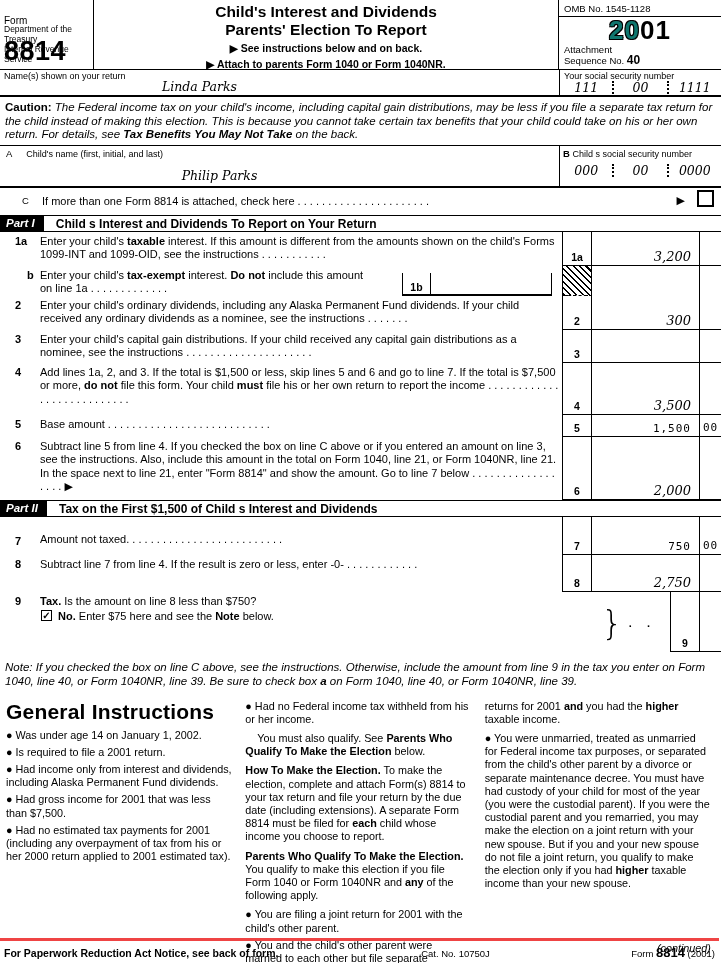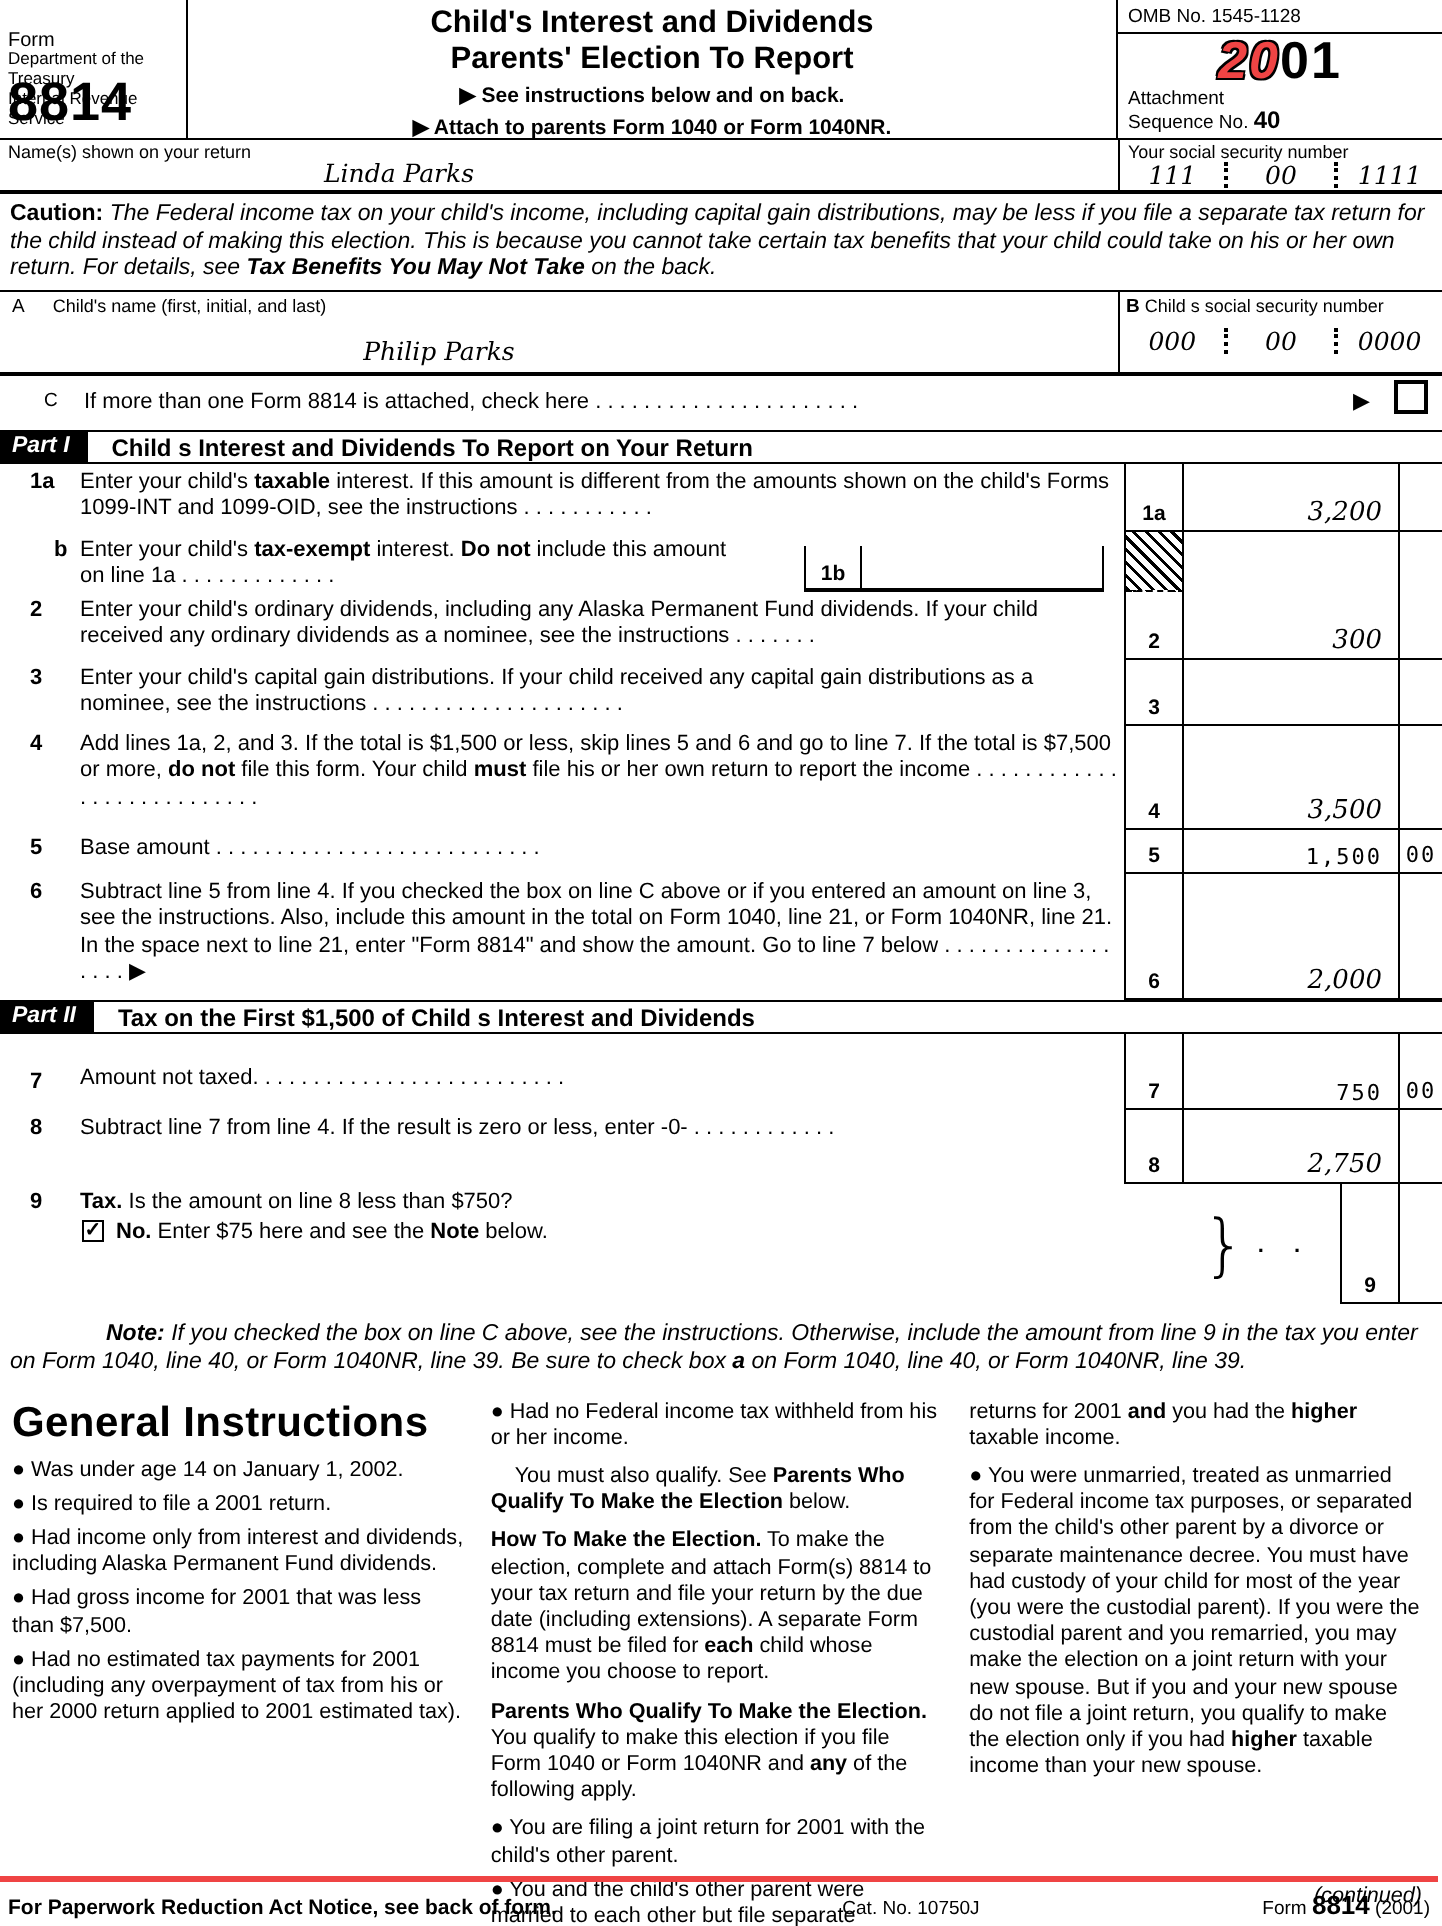--- a/index.html
+++ b/index.html
@@ -19,21 +19,21 @@
   .hdr-left { width: 94px; border-right: 1px solid #000; padding: 15px 4px; position: relative; }
   .form-word { font-size: 10px; vertical-align: 8px; }
   .form-num { font-size: 27px; font-weight: bold; letter-spacing: .5px; }
   .agency { position: absolute; bottom: 5px; left: 4px; font-size: 8.5px; line-height: 10px; }
   .hdr-center { flex: 1; border-right: 1px solid #000; text-align: center; padding-top: 3px; }
   .title { font-size: 15.5px; font-weight: bold; line-height: 18px; }
   .subs { font-size: 10.5px; font-weight: bold; line-height: 13px; margin-top: 3px; }
   .hdr-right { width: 162px; font-size: 9.5px; }
   .omb { padding: 3px 5px 2px; border-bottom: 1px solid #000; }
   .year { text-align: center; font-size: 26px; font-weight: bold; line-height: 27px; letter-spacing: 1px; }
-  .y-out { color: #ef4444; text-shadow: -1px -1px 0 #000, 1px -1px 0 #000, -1px 1px 0 #000, 1px 1px 0 #000; font-style: italic; }
+  .y-out { color: #0f766e; text-shadow: -1px -1px 0 #000, 1px -1px 0 #000, -1px 1px 0 #000, 1px 1px 0 #000; }
   .attach { padding: 0 5px; line-height: 11px; }
   .attach b { font-size: 12px; }
 
   
   .name-row { display: flex; height: 27px; border-bottom: 2px solid #000; }
   .name-left { flex: 1; border-right: 1px solid #000; position: relative; }
   .mini-label { font-size: 9px; padding: 1px 0 0 4px; display: block; }
   .hw { font-family: "DejaVu Serif", serif; font-style: italic; }
   .name-val { position: absolute; left: 0; right: 160px; bottom: 1px; text-align: center; font-size: 12.5px; }
   .ssn-box { width: 161px; }
@@ -100,21 +100,21 @@
   .l9opts { flex: 1; }
   .l9row { display: flex; align-items: flex-start; margin-top: 2px; font-size: 11px; line-height: 13px; }
   .cb { width: 11px; height: 11px; flex: none; border: 1.5px solid #000; margin: 0 6px 0 1px;
         display: inline-flex; align-items: center; justify-content: center; font-size: 10px; font-weight: bold; }
   .bracebox { display: flex; align-items: center; padding-right: 14px; }
   .brace { font-family: "DejaVu Sans", sans-serif; font-size: 34px; font-weight: 200; line-height: 30px; }
   .bdots { font-size: 11px; font-weight: bold; letter-spacing: 6px; margin-left: 6px; }
 
   
   .note { padding: 8px 5px 4px; font-size: 11.5px; line-height: 14px; font-style: italic; }
-  .note .lead { font-weight: bold; margin-left: 48px; }
+  .note .lead { font-weight: normal; }
 
   
   .gi { display: flex; gap: 13px; padding: 8px 10px 0 6px; }
   .gi-col { flex: 1; }
   .gi h1 { font-size: 21px; font-weight: bold; letter-spacing: .2px; margin-bottom: 5px; font-family: "Liberation Sans", sans-serif; }
   .gi p { font-size: 10.8px; line-height: 13.2px; margin-bottom: 6px; }
   .gi p.tight { margin-bottom: 4px; }
   .indent { text-indent: 12px; }
   .continued { text-align: right; font-style: italic; font-size: 10.5px; margin-top: 52px; }
 

